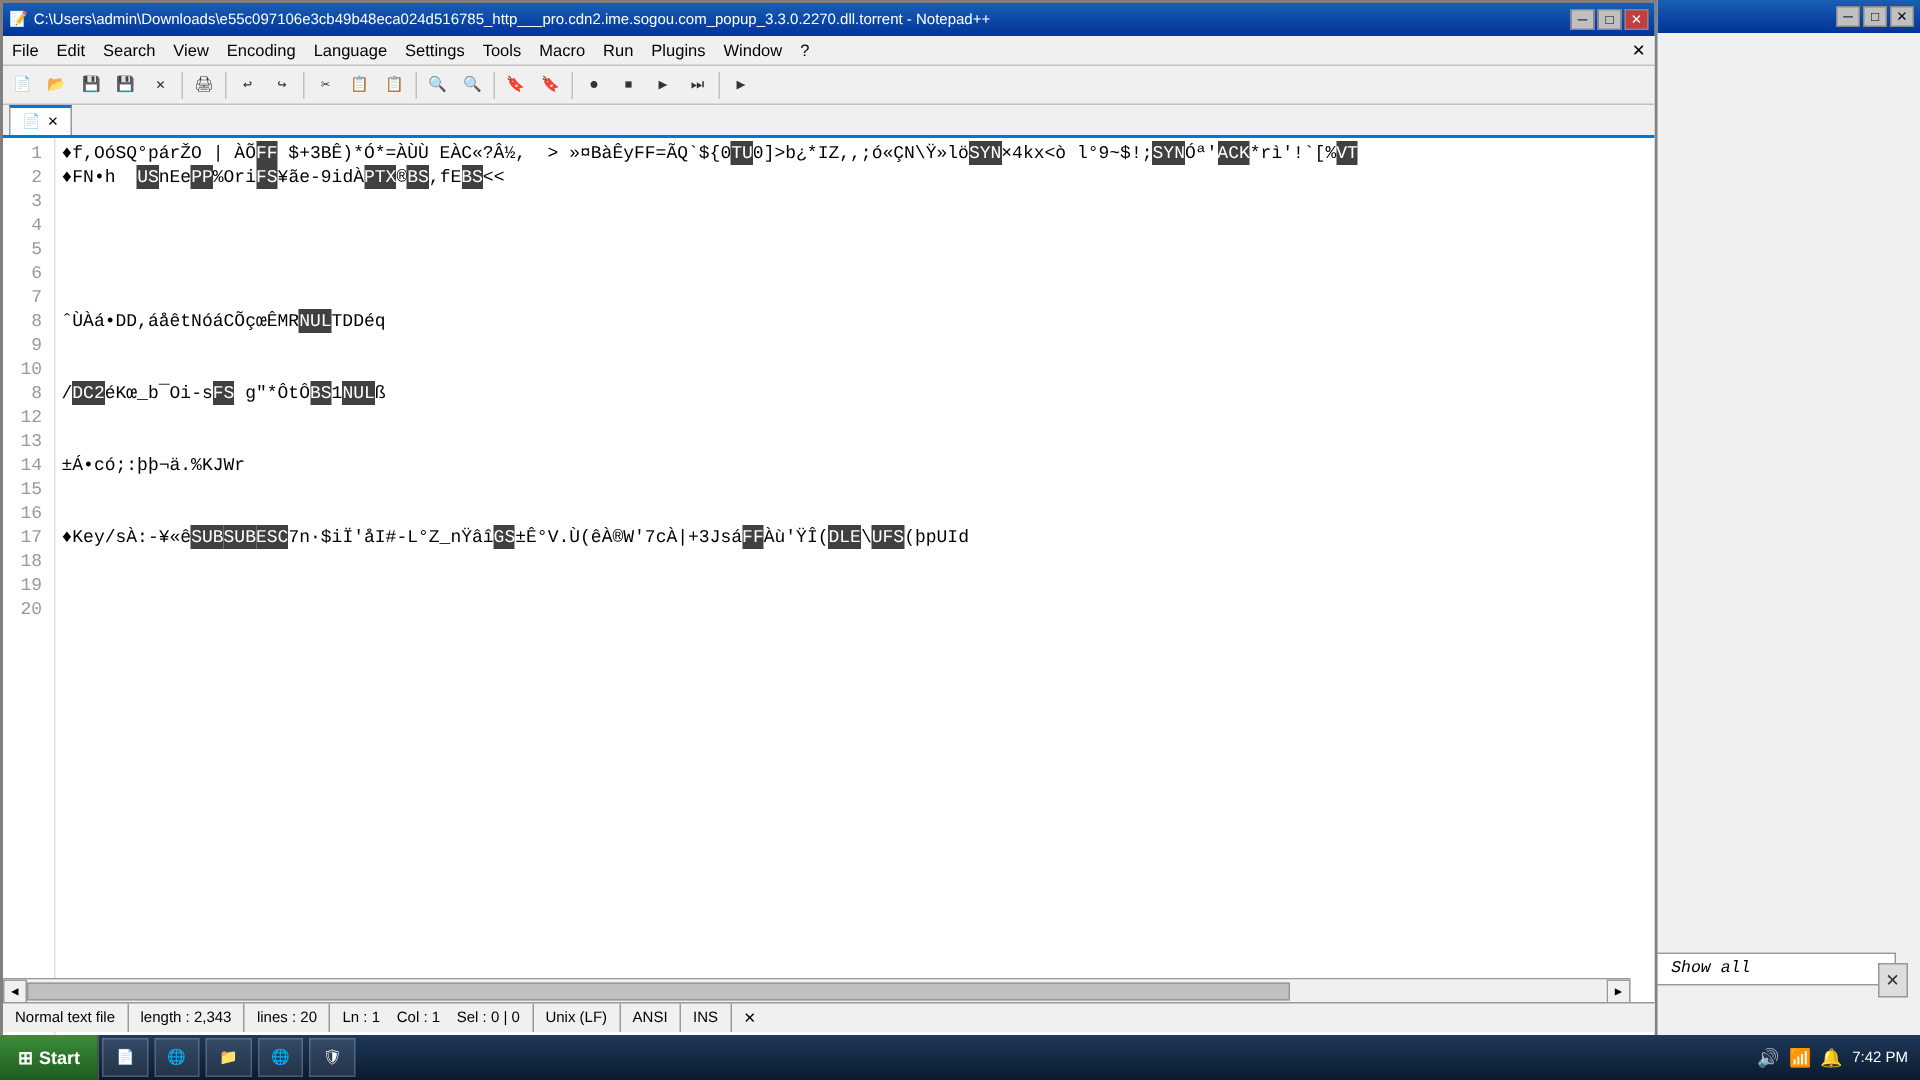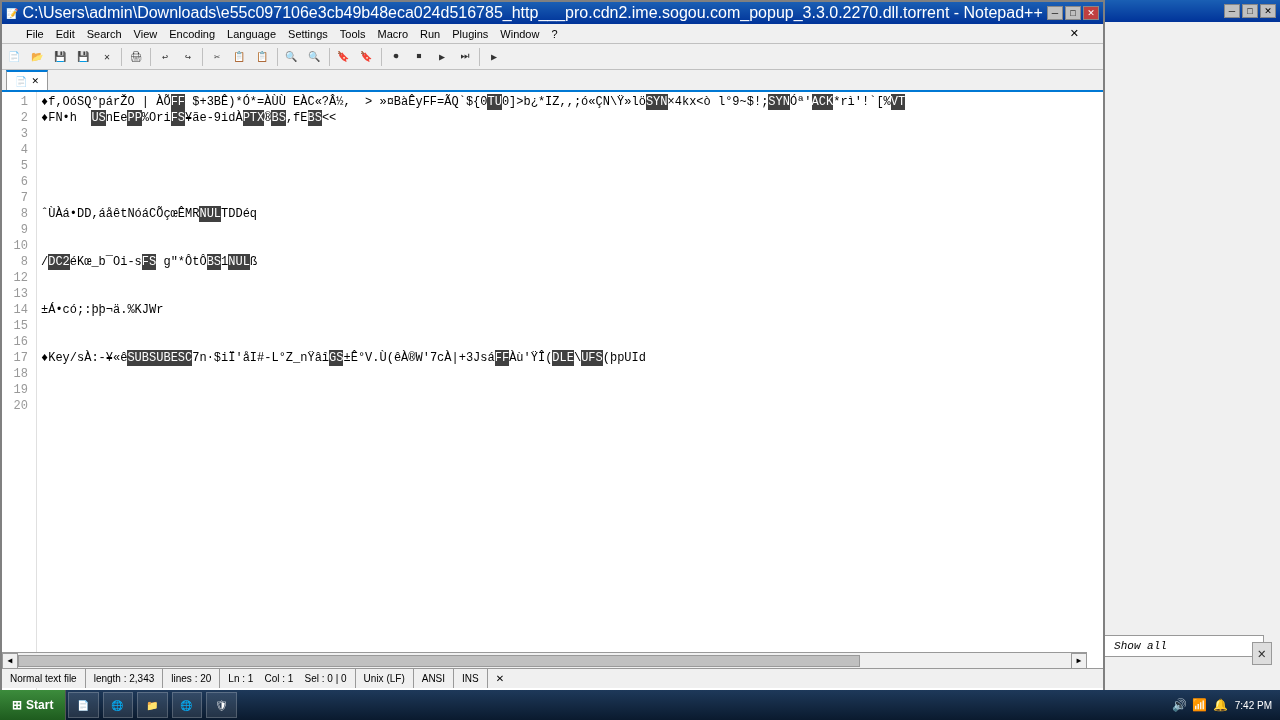--- a/index.html
+++ b/index.html
@@ -12,21 +12,21 @@
       height: 22px;
       display: flex;
       align-items: center;
       justify-content: space-between;
       padding: 0 4px;
       font-size: 11px;
       font-family: 'Segoe UI', Arial, sans-serif;
     }
     .title-bar-left { display: flex; align-items: center; gap: 4px; }
     .title-bar-icon { font-size: 10px; }
-    .title-bar-title { font-size: 16px; }
+    .title-bar-title { font-size: 10px; }
     .title-bar-buttons { display: flex; gap: 2px; }
     .title-btn {
       width: 16px; height: 14px;
       background: #c0c0c0;
       border: 1px solid #888;
       font-size: 9px;
       display: flex; align-items: center; justify-content: center;
       cursor: pointer;
       color: black;
     }
@@ -65,21 +65,21 @@
       border: 2px solid #808080;
     }
 
     
     .menu-bar {
       background: #f0f0f0;
       height: 20px;
       display: flex;
       align-items: center;
       border-bottom: 1px solid #c0c0c0;
-      padding: 0 18px;
+      padding: 0 0;
       font-family: 'Segoe UI', Arial, sans-serif;
       font-size: 11px;
     }
     .menu-item {
       padding: 1px 6px;
       cursor: pointer;
       white-space: nowrap;
     }
 
     

